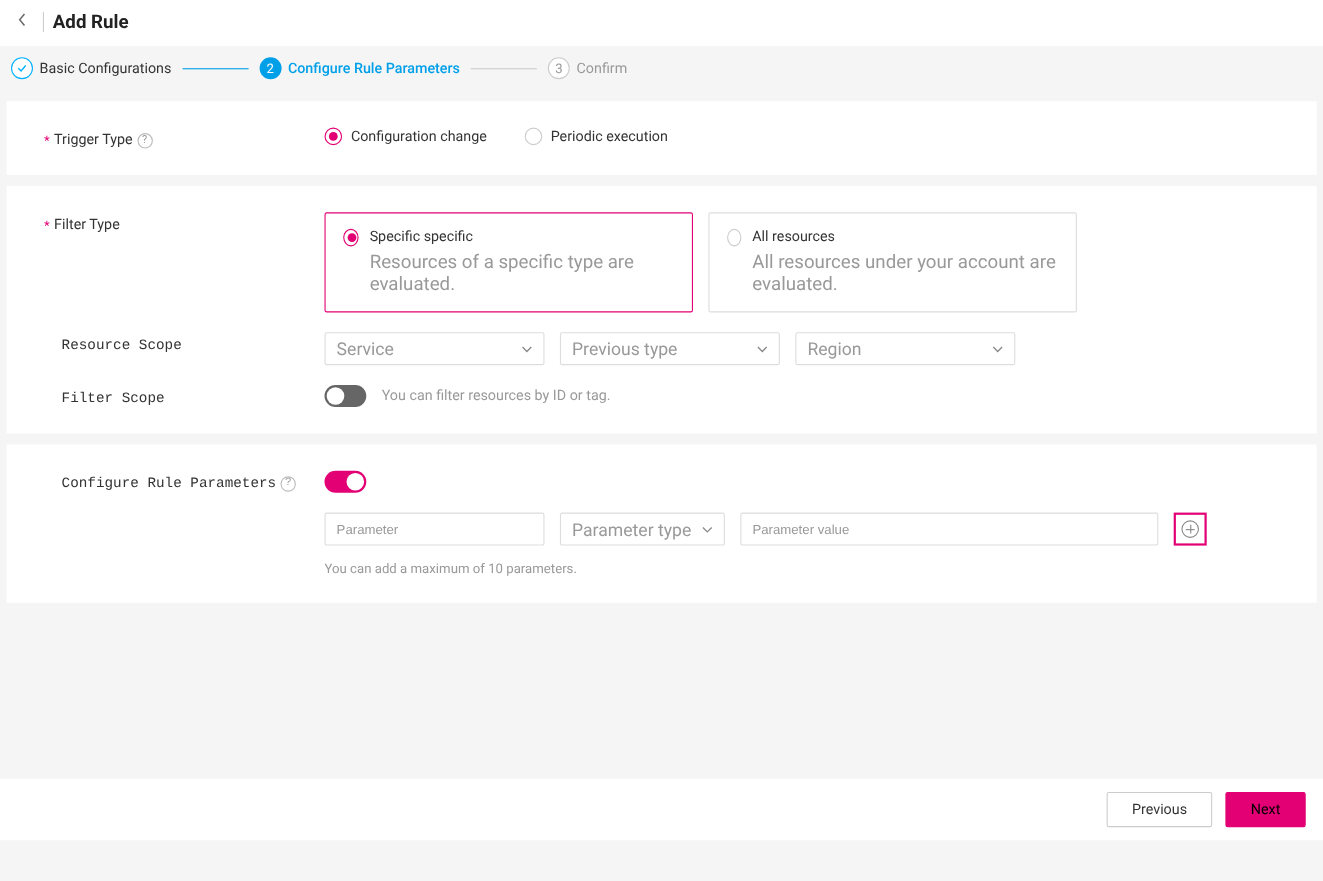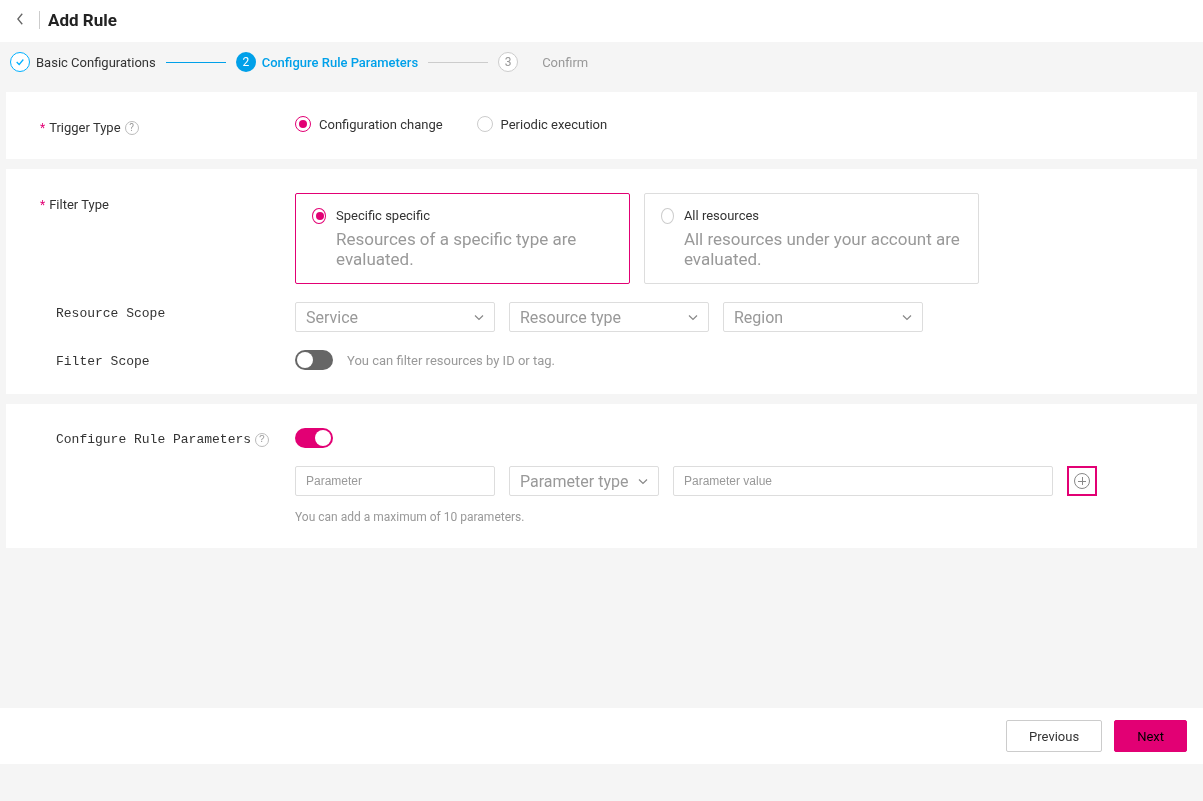--- a/index.html
+++ b/index.html
@@ -59,21 +59,21 @@
   .step-current .step-circle {
     background: #00a0e9;
     color: #fff;
   }
   .step-current .step-label { color: #00a0e9; font-weight: 500; }
   .step-next .step-circle {
     border: 1px solid #ccc;
     color: #999;
     background: #fff;
   }
-  .step-next .step-label { color: #999; margin-left: 18px; }
+  .step-next .step-label { color: #999; }
   .step-line {
     width: 60px; height: 1px; margin: 0 10px;
   }
   .line-blue { background: #00a0e9; }
   .line-grey { background: #ccc; }
 
   .panel {
     background: #fff;
     margin: 0 6px 10px 6px;
     padding: 24px 34px;
@@ -351,21 +351,21 @@
       <span>Resource Scope</span>
     </div>
     <div class="form-content">
       <div class="select-box w200">
         <span>Service</span>
         <span class="chevron"><svg class="chev" viewBox="0 0 10 10">
               <path d="M1 3 L5 7 L9 3" stroke="#888" stroke-width="1.2" fill="none"></path>
             </svg></span>
       </div>
       <div class="select-box w200">
-        <span>Resource type</span>
+        <span>Previous type</span>
         <span class="chevron"><svg class="chev" viewBox="0 0 10 10">
               <path d="M1 3 L5 7 L9 3" stroke="#888" stroke-width="1.2" fill="none"></path>
             </svg></span>
       </div>
       <div class="select-box w200">
         <span>Region</span>
         <span class="chevron"><svg class="chev" viewBox="0 0 10 10">
               <path d="M1 3 L5 7 L9 3" stroke="#888" stroke-width="1.2" fill="none"></path>
             </svg></span>
       </div>

